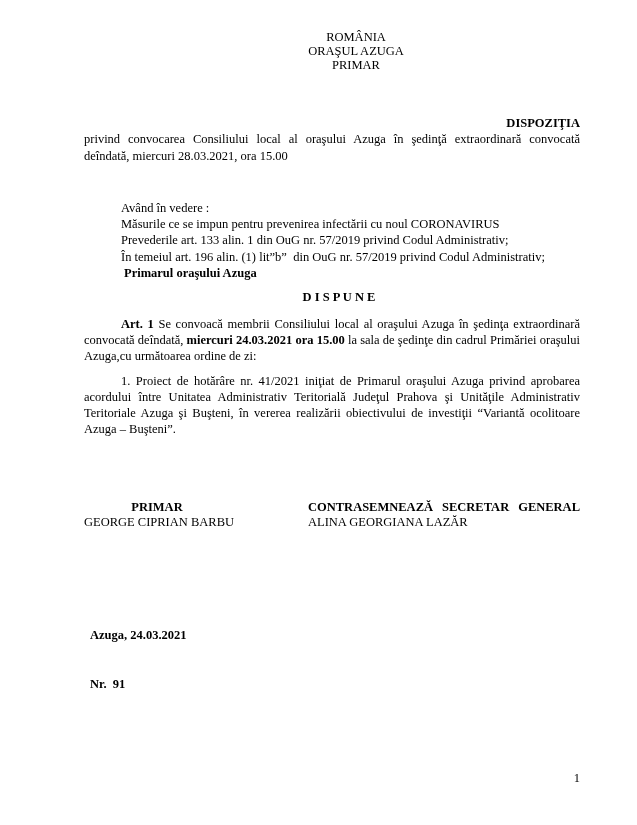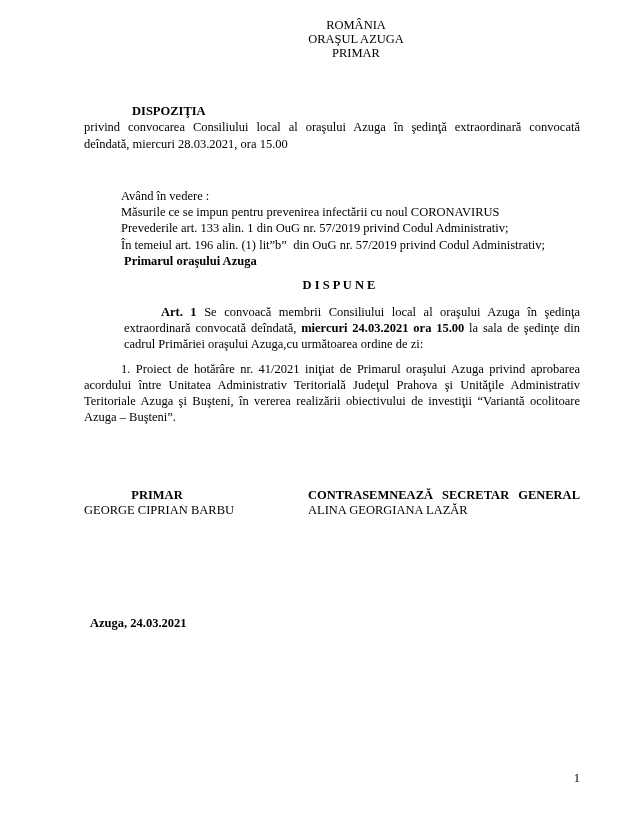--- a/index.html
+++ b/index.html
@@ -14,32 +14,32 @@
     background: #ffffff;
     color: #000000;
     font-family: "Liberation Serif", "DejaVu Serif", serif;
     font-size: 12.5px;
     line-height: 16.3px;
     overflow: hidden;
   }
   .content {
     position: absolute;
     left: 84px;
-    top: 4px;
+    top: 16px;
     width: 496px;
     padding-top: 14px;
   }
   .doc-header {
     text-align: center;
     line-height: 14px;
     margin-left: 48px;
   }
   .doc-title {
     margin-top: 43px;
-    text-align: left;
+    text-align: right;
     font-weight: bold;
     margin-left: 48px;
   }
   .doc-subtitle {
     text-align: justify;
   }
   .preamble {
     margin-top: 36px;
   }
   .preamble-line {
@@ -53,21 +53,21 @@
   .dispune {
     margin-top: 8px;
     text-align: center;
     font-weight: bold;
     margin-left: 14px;
   }
   .para {
     text-align: justify;
     text-indent: 37px;
   }
-  .para-art1  { margin-top: 10px; margin-left: 40px; }
+  .para-art1  { margin-top: 10px; }
   .para-item1 { margin-top: 8px; }
   .para-art2  { margin-top: 7px; }
   .signatures {
     margin-top: 62px;
     display: flex;
     justify-content: space-between;
     line-height: 15px;
     white-space: nowrap;
   }
   .sig-left {
@@ -135,18 +135,19 @@
           <span>CONTRASEMNEAZĂ</span>
           <span>SECRETAR</span>
           <span>GENERAL</span>
         </div>
         <div>ALINA GEORGIANA LAZĂR</div>
       </div>
     </div>
 
     <div class="doc-footer">
       <div>Azuga, 24.03.2021</div>
+      <div>Nr.  91</div>
     </div>
 
   </div>
 
   <div class="page-number">1</div>
 </div>
 
 </body></html>

